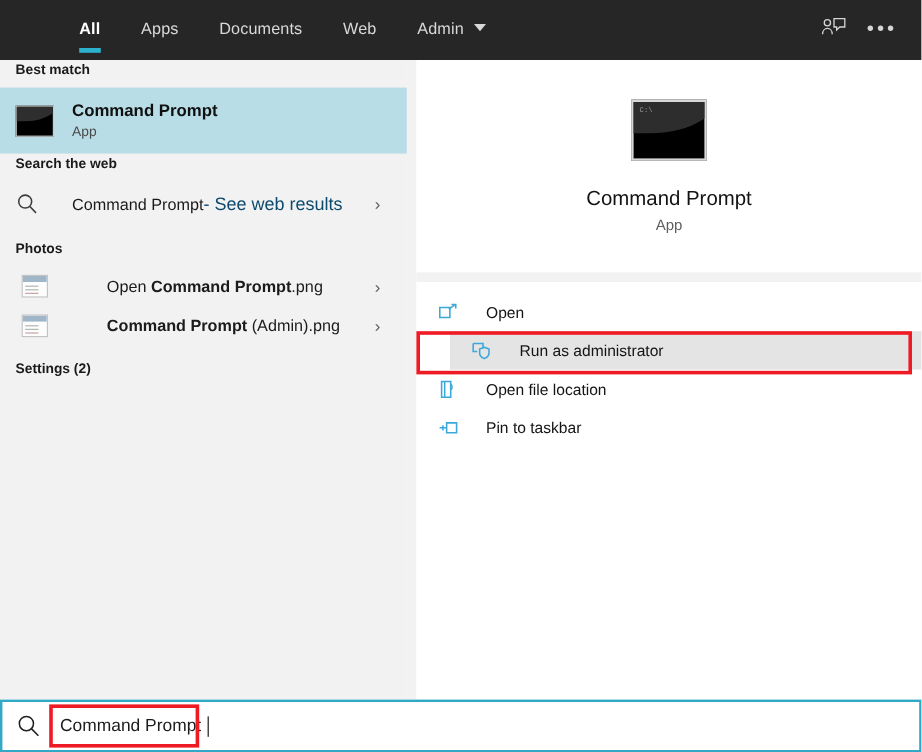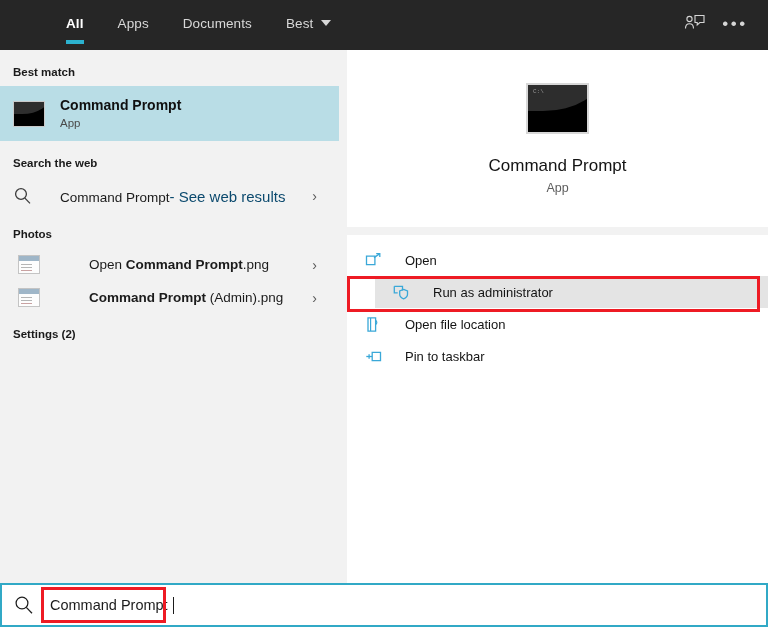--- a/index.html
+++ b/index.html
@@ -92,21 +92,21 @@
     width: 421px; height: 533px;
     background: #f2f2f2;
     position: relative;
   }
 
   
   .section-head {
     font-size: 11.5px;
     font-weight: bold;
     color: #1a1a1a;
-    padding: 16px 0 8px 13px;
+    padding: 3px 0 8px 13px;
   }
   .photos-head { padding-top: 13px; }
   .settings-head { padding-top: 14px; }
 
   .res-row {
     position: relative;
     display: flex; align-items: center;
     height: 55px;
     padding-left: 13px;
     padding-right: 22px;
@@ -331,21 +331,24 @@
         <span>All</span>
         <span class="tab-underline"></span>
       </div>
       <div class="tab">
         <span>Apps</span>
       </div>
       <div class="tab">
         <span>Documents</span>
       </div>
       <div class="tab">
-        <span>Best</span>
+        <span>Web</span>
+      </div>
+      <div class="tab">
+        <span>Admin</span>
         <span class="caret"></span>
       </div>
     </div>
 
     <div class="topbar-right">
       <div class="icon-btn">
         <svg width="22" height="20" viewBox="0 0 22 20">
           <circle cx="5.5" cy="6" r="2.6" fill="none" stroke="#d5d5d5" stroke-width="1.1"></circle>
           <path d="M1.5 15.5 c0-3.2 2-4.8 4-4.8 c2 0 4 1.6 4 4.8" fill="none" stroke="#d5d5d5" stroke-width="1.1"></path>
           <path d="M11 2.5 h9 v7 h-4.2 l-2.6 2.4 v-2.4 H11 z" fill="none" stroke="#d5d5d5" stroke-width="1.1"></path>

